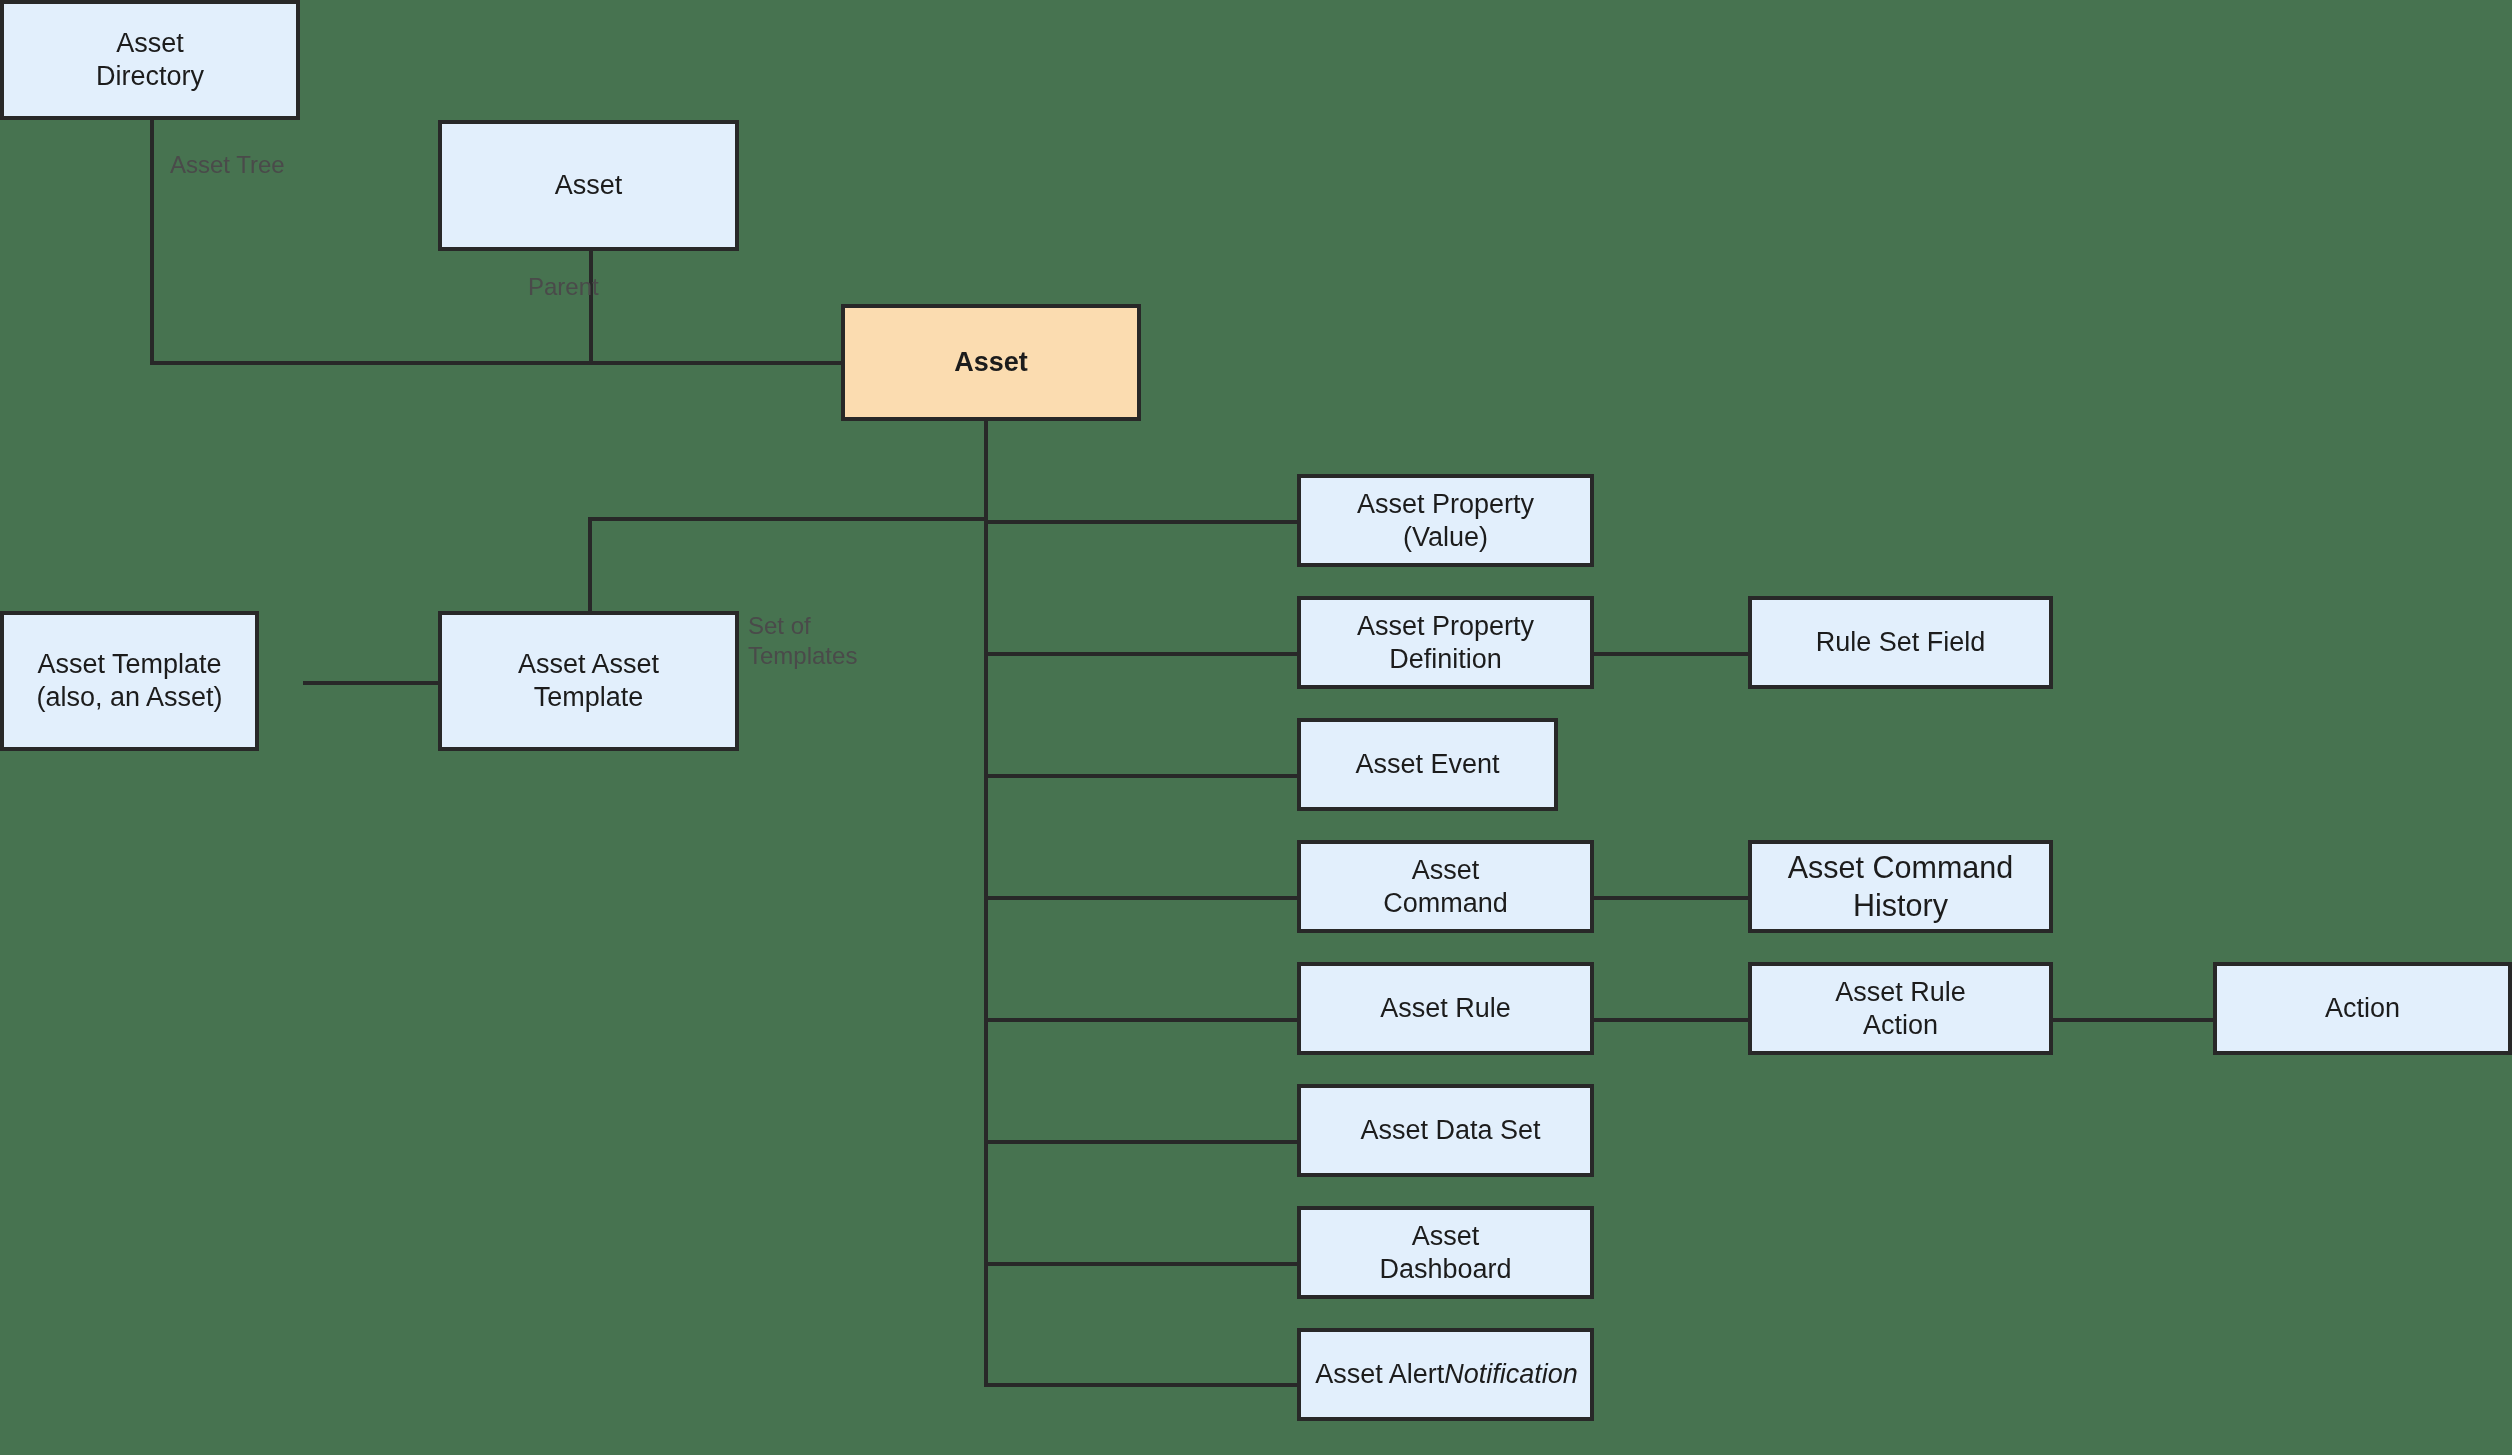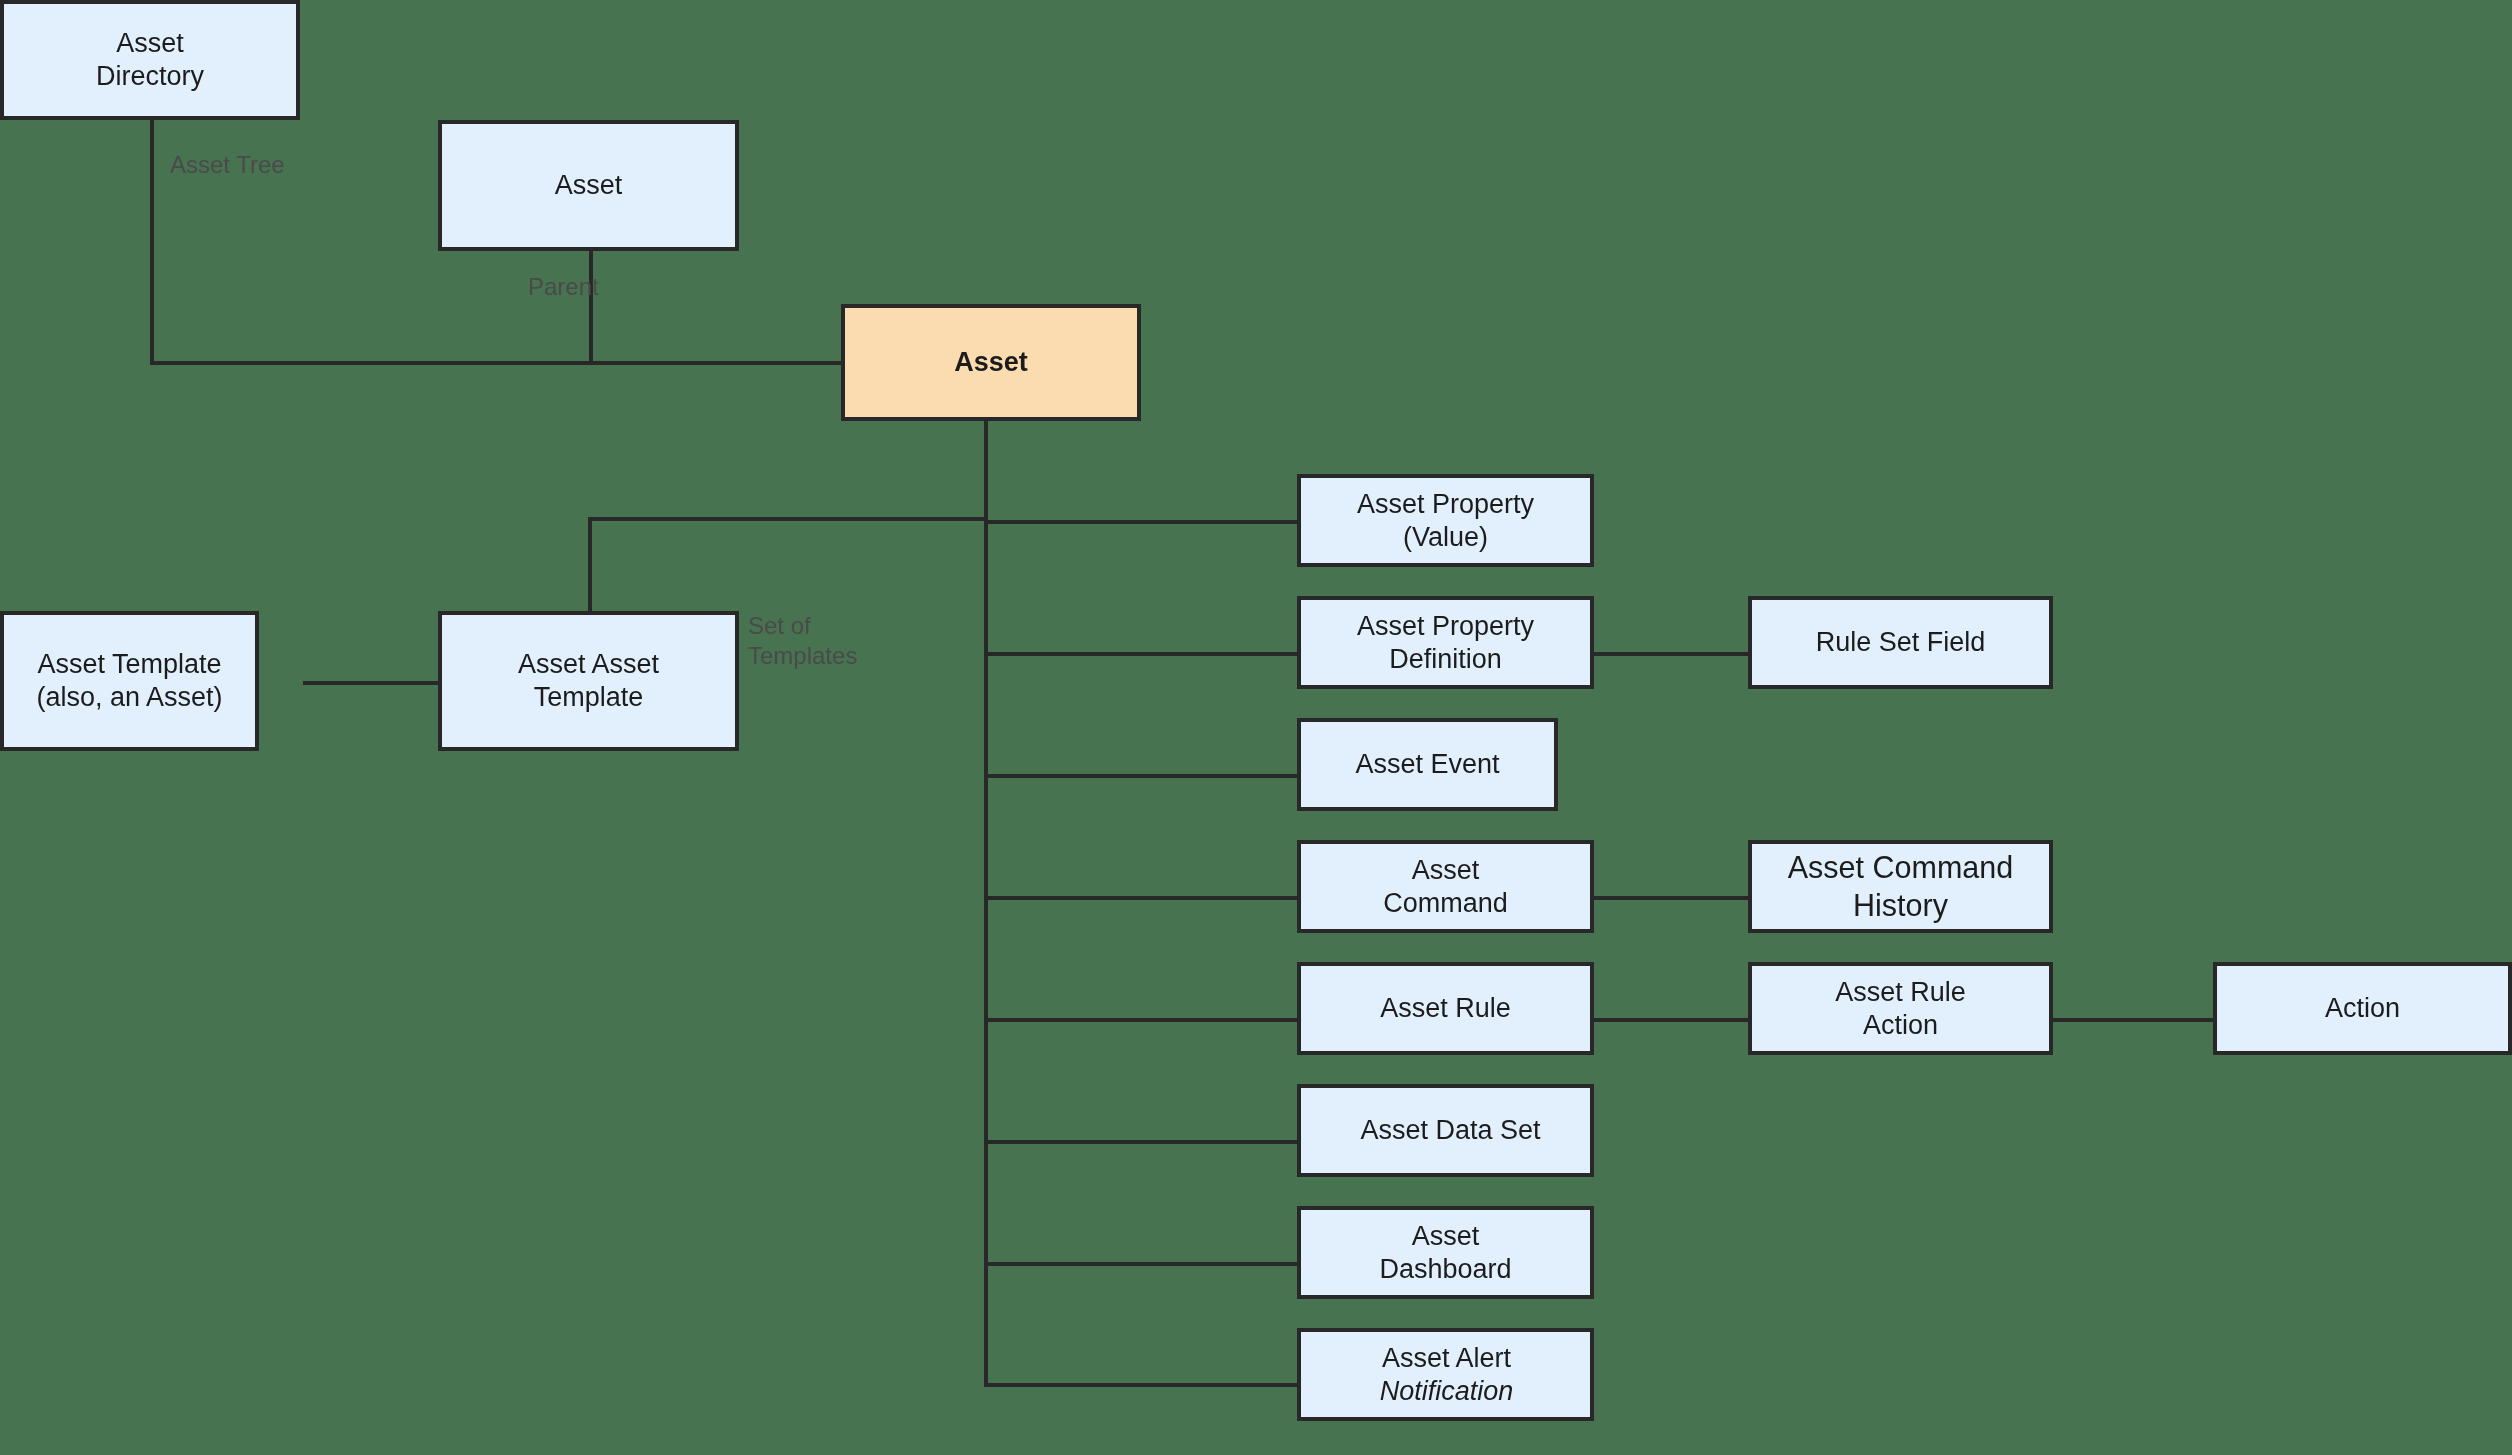--- a/index.html
+++ b/index.html
@@ -117,19 +117,19 @@
   <div class="node" style="left:1748px;top:962px;width:305px;height:93px;">Asset Rule
 Action</div>
 
   <div class="node" style="left:2213px;top:962px;width:299px;height:93px;">Action</div>
 
   <div class="node" style="left:1297px;top:1084px;width:297px;height:93px;padding-left:16px;">Asset Data Set</div>
 
   <div class="node" style="left:1297px;top:1206px;width:297px;height:93px;">Asset
 Dashboard</div>
 
-  <div class="node" style="left:1297px;top:1328px;width:297px;height:93px;flex-direction:column;padding-left:8px;">
+  <div class="node" style="left:1297px;top:1328px;width:297px;height:93px;flex-direction:row;padding-left:8px;">
     <span>Asset Alert</span>
     <span class="ital">Notification</span>
   </div>
 
 </div>
 
 
 </body></html>

